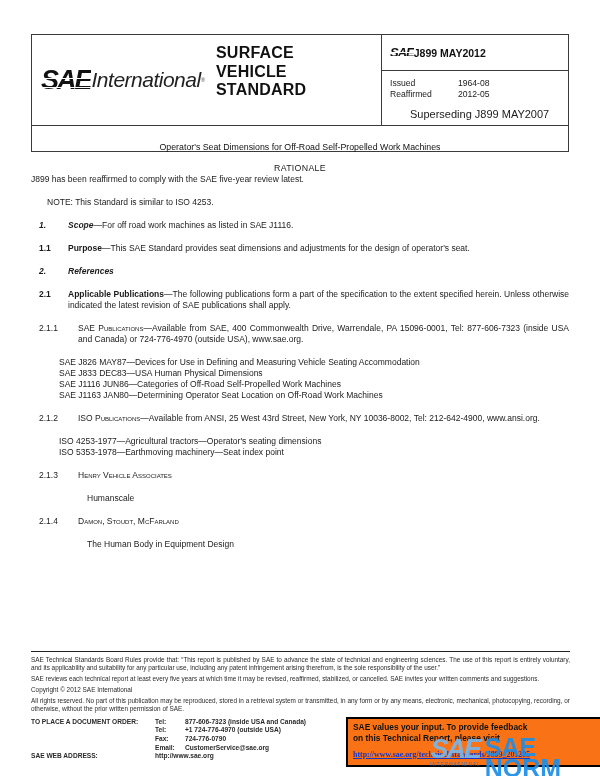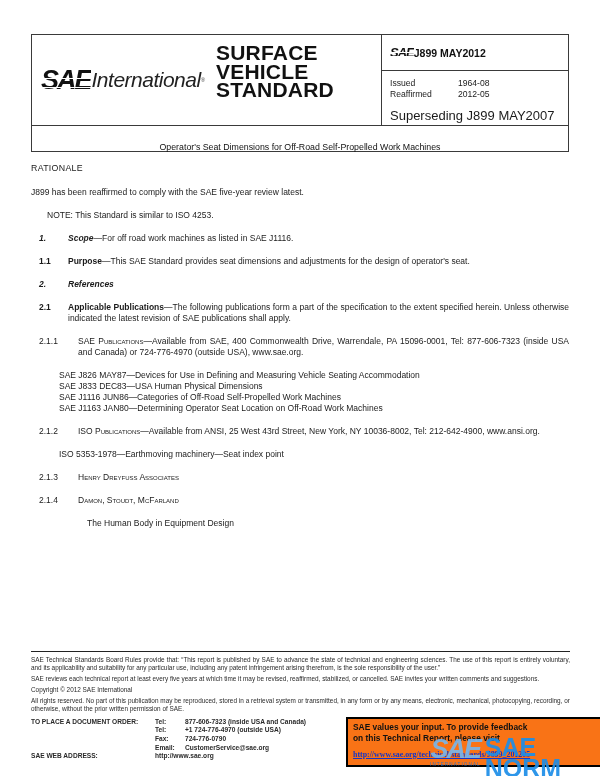--- a/index.html
+++ b/index.html
@@ -15,35 +15,35 @@
     border:1.5px solid #3a3a3a;box-sizing:border-box;background:#fff;
   }
   .hdr-top{display:flex;height:91px;border-bottom:1px solid #3a3a3a;box-sizing:border-box;}
   .hdr-logo-cell{width:180px;display:flex;align-items:center;padding-left:9px;box-sizing:border-box;}
   .sae-big{font-weight:900;font-style:italic;font-size:27px;letter-spacing:-2px;
     background:repeating-linear-gradient(180deg,#111 0 4px,#fff 4px 5.5px,#111 5.5px 9px);
     -webkit-background-clip:text;background-clip:text;-webkit-text-fill-color:transparent;color:#111;}
   .sae-intl{font-style:italic;font-size:21px;font-weight:400;color:#222;letter-spacing:-0.5px;margin-left:1px;}
   .sae-reg{font-size:6px;vertical-align:super;color:#444;}
   .hdr-type-cell{flex:1;padding-top:9px;padding-left:4px;}
-  .hdr-type{font-weight:700;font-size:21px;line-height:18.5px;width:115px;letter-spacing:0.2px;color:#111;}
+  .hdr-type{font-weight:700;font-size:16px;line-height:18.5px;width:115px;letter-spacing:0.2px;color:#111;}
   .hdr-right-cell{width:187px;border-left:1px solid #3a3a3a;box-sizing:border-box;display:flex;flex-direction:column;}
   .hdr-code-row{height:36px;border-bottom:1px solid #3a3a3a;box-sizing:border-box;display:flex;align-items:center;padding:0 8px;}
   .sae-small{font-weight:900;font-style:italic;font-size:13px;letter-spacing:-1px;
     background:repeating-linear-gradient(180deg,#111 0 2px,#fff 2px 3px,#111 3px 4.6px);
     -webkit-background-clip:text;background-clip:text;-webkit-text-fill-color:transparent;color:#111;}
   .hdr-code{flex:1;font-weight:700;font-size:10.5px;color:#111;}
   .hdr-dates{padding:7px 8px 0 8px;font-size:8.6px;line-height:11px;}
   .date-row{display:flex;}
   .date-label{width:68px;}
-  .hdr-superseding{padding:8px 8px 0 8px;font-size:13px;}
+  .hdr-superseding{padding:8px 8px 0 8px;font-size:11px;margin-left:20px;}
   .hdr-title-row{height:25px;display:flex;align-items:center;justify-content:center;font-size:8.8px;color:#111;margin-top:8px;}
   
   .content{position:absolute;left:31px;width:538px;top:163px;font-size:8.5px;line-height:11px;}
-  .center-head{text-align:left;font-size:8.8px;margin-bottom:13px;letter-spacing:0.3px;}
+  .center-head{text-align:center;font-size:8.8px;letter-spacing:0.3px;}
   .para{margin-bottom:12px;}
   .note-ind{margin-left:16px;}
   .num-para{display:flex;}
   .num{flex:none;width:37px;padding-left:8px;box-sizing:border-box;}
   .num.wide{width:47px;padding-left:8px;}
   .ptx{flex:1;}
   .jst{text-align:justify;}
   .ib{font-weight:700;font-style:italic;}
   .bb{font-weight:700;}
   .sc{font-variant:small-caps;}
@@ -153,28 +153,30 @@
     <div class="pub-item">SAE J1116 JUN86—Categories of Off-Road Self-Propelled Work Machines</div>
     <div class="pub-item">SAE J1163 JAN80—Determining Operator Seat Location on Off-Road Work Machines</div>
   </div>
 
   <div class="para num-para">
     <span class="num wide">2.1.2</span>
     <span class="ptx jst"><span class="sc">ISO Publications</span><span>—Available from ANSI, 25 West 43rd Street, New York, NY 10036-8002, Tel: 212-642-4900, www.ansi.org.</span></span>
   </div>
 
   <div class="para pub-list">
+    <div class="pub-item">ISO 4253-1977—Agricultural tractors—Operator's seating dimensions</div>
     <div class="pub-item">ISO 5353-1978—Earthmoving machinery—Seat index point</div>
   </div>
 
   <div class="para num-para">
     <span class="num wide">2.1.3</span>
-    <span class="ptx"><span class="sc">Henry Dreyfuss Associates</span></span>
-  </div>
-
+    <span class="ptx"><span class="sc">Henry Vehicle Associates</span></span>
+  </div>
+
+  <div class="para sub-ind">Humanscale</div>
 
   <div class="para num-para">
     <span class="num wide">2.1.4</span>
     <span class="ptx"><span class="sc">Damon, Stoudt, McFarland</span></span>
   </div>
 
   <div class="para sub-ind">The Human Body in Equipment Design</div>
 </div>
 
 <div class="foot-rule"></div>

